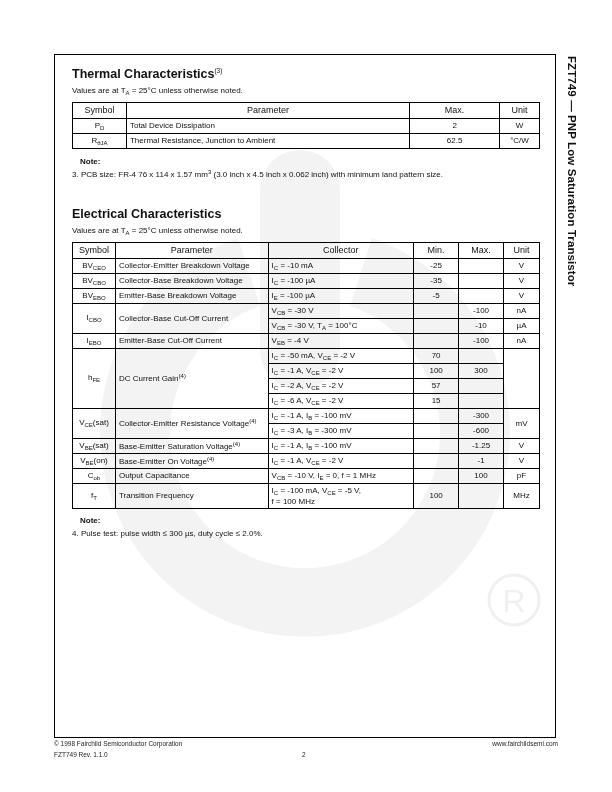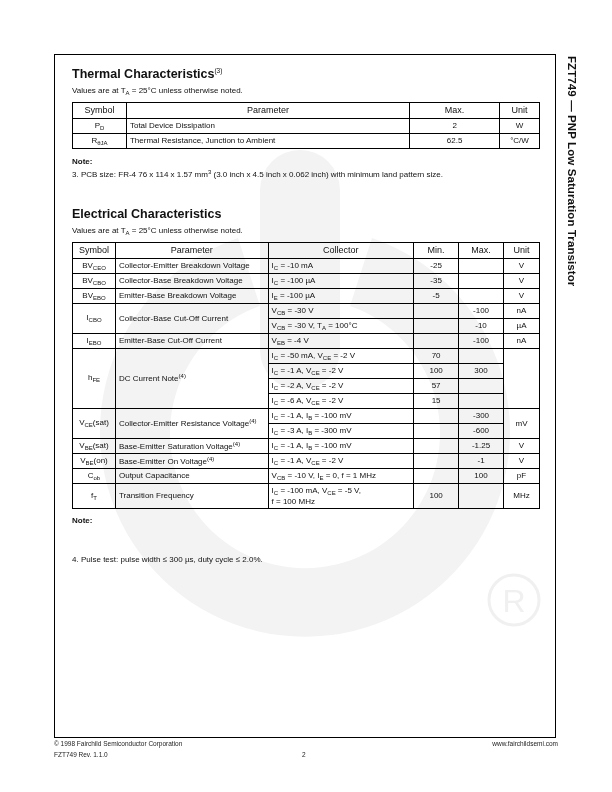--- a/index.html
+++ b/index.html
@@ -30,21 +30,21 @@
   sub { font-size: 6px; vertical-align: -2px; }
   sup.n { font-size: 6px; vertical-align: 3px; }
 
   table { position: absolute; left: 0; border-collapse: collapse; font-size: 8px; }
   th, td { border: 1px solid #000; padding: 0 3px; line-height: 1.15; }
   th { font-weight: normal; font-size: 9px; height: 16px; }
   td.c { text-align: center; }
   td.l { text-align: left; }
   table { border: 1.2px solid #000; }
 
-  .note-title { position: absolute; left: 0; font-size: 8px; font-weight: bold; }
+  .note-title { position: absolute; left: 8px; font-size: 8px; font-weight: bold; }
   .note-text { position: absolute; left: 0; font-size: 8px; white-space: nowrap; }
 
   .footer { position: absolute; font-size: 6.5px; color: #222; white-space: nowrap; z-index: 2; }
 </style>
 </head>
 <body>
 
 <svg class="watermark" viewBox="0 0 612 792">
   <g fill="#f3f3f3">
 
@@ -169,21 +169,21 @@
       <td class="c"><span>I</span><sub>EBO</sub></td>
       <td class="l">Emitter-Base Cut-Off Current</td>
       <td class="l">V<sub>EB</sub> = -4 V</td>
       <td class="c"></td>
       <td class="c">-100</td>
       <td class="c">nA</td>
     </tr>
 
     <tr style="height:15px">
       <td class="c" rowspan="4"><span>h</span><sub>FE</sub></td>
-      <td class="l" rowspan="4"><span>DC Current Note</span><sup class="n">(4)</sup></td>
+      <td class="l" rowspan="4"><span>DC Current Gain</span><sup class="n">(4)</sup></td>
       <td class="l">I<sub>C</sub> = -50 mA, V<sub>CE</sub> = -2 V</td>
       <td class="c">70</td>
       <td class="c"></td>
       <td class="c" rowspan="4"></td>
     </tr>
     <tr style="height:15px">
       <td class="l">I<sub>C</sub> = -1 A, V<sub>CE</sub> = -2 V</td>
       <td class="c">100</td>
       <td class="c">300</td>
     </tr>
@@ -244,19 +244,19 @@
       <td class="l">Transition Frequency</td>
       <td class="l">I<sub>C</sub> = -100 mA, V<sub>CE</sub> = -5 V,<br>f = 100 MHz</td>
       <td class="c">100</td>
       <td class="c"></td>
       <td class="c">MHz</td>
     </tr>
   </tbody>
     </table>
 
   <div class="note-title" style="top:516px">Note:</div>
-  <div class="note-text" style="top:555px">4. Pulse test: pulse width  ≤  300 µs, duty cycle  ≤  2.0%.</div>
+  <div class="note-text" style="top:529px">4. Pulse test: pulse width  ≤  300 µs, duty cycle  ≤  2.0%.</div>
 </div>
 
 <div class="footer" style="left:54px; top:740px">© 1998 Fairchild Semiconductor Corporation</div>
 <div class="footer" style="left:54px; top:751px">FZT749 Rev. 1.1.0</div>
 <div class="footer" style="left:302px; top:751px">2</div>
 <div class="footer" style="right:54px; top:740px">www.fairchildsemi.com</div>
 
 </body></html>

